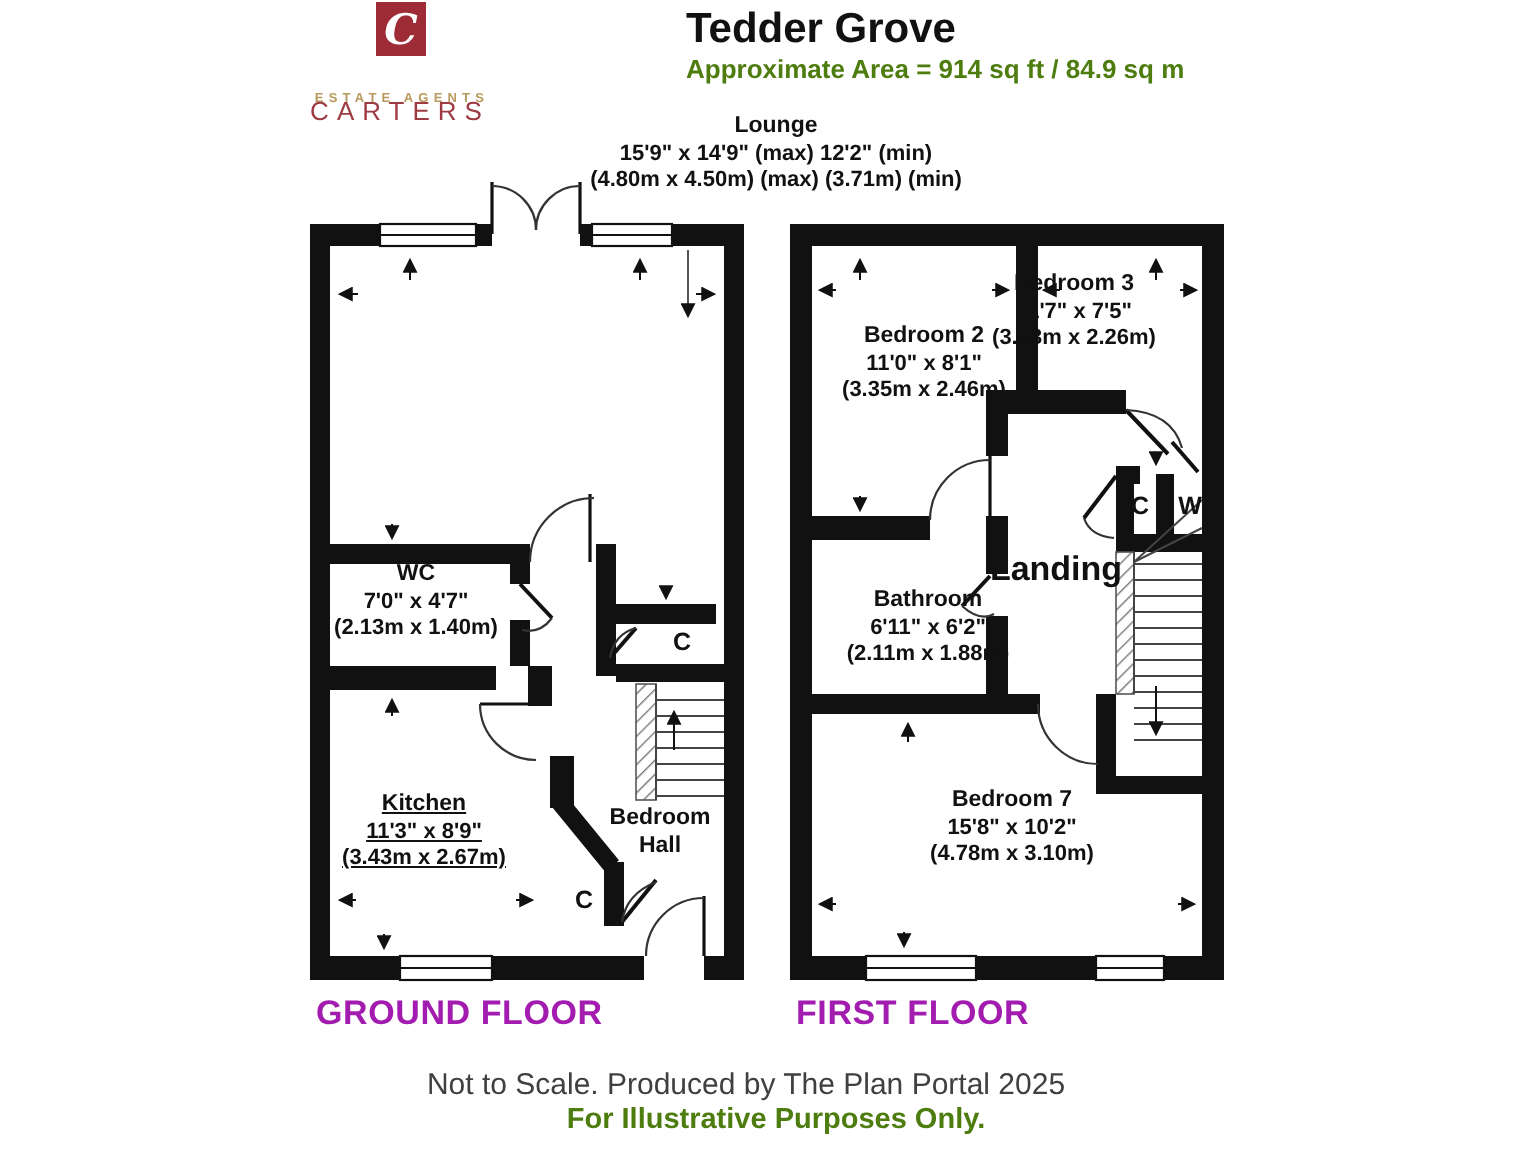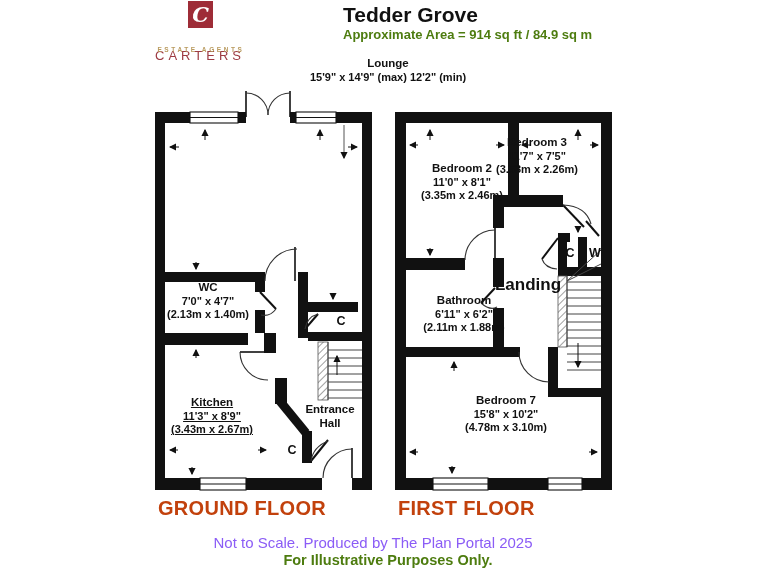--- a/index.html
+++ b/index.html
@@ -3,33 +3,33 @@
 <meta charset="utf-8">
 <style>
   html,body{margin:0;padding:0;background:#fff;}
   #page{position:relative;width:768px;height:576px;background:#ffffff;overflow:hidden;
         font-family:"Liberation Sans",sans-serif;color:#111;}
   svg{position:absolute;left:0;top:0;}
   .lbl{position:absolute;transform:translateX(-50%);text-align:center;white-space:nowrap;
        font-weight:bold;font-size:11px;line-height:13.5px;color:#111;}
   .lbl .rm{font-size:11.5px;}
   .cup{position:absolute;transform:translateX(-50%);font-weight:bold;font-size:12.5px;color:#111;}
-  .floorlab{position:absolute;font-weight:bold;font-size:20px;letter-spacing:.3px;color:#c2410c;}
+  .floorlab{position:absolute;font-weight:bold;font-size:17px;letter-spacing:.3px;color:#a21caf;}
   .title{position:absolute;left:343px;top:3px;font-weight:bold;font-size:21px;color:#111;}
   .subtitle{position:absolute;left:343px;top:27px;font-weight:bold;font-size:13px;color:#4d7c0f;}
   .logo-box{position:absolute;left:188px;top:1px;width:25px;height:27px;background:#9e2c37;
             display:flex;align-items:center;justify-content:center;}
   .logo-c{font-family:"DejaVu Serif",serif;font-style:italic;font-weight:bold;
           font-size:21px;color:#fff;line-height:1;}
   .logo-name{position:absolute;left:200px;top:29px;transform:translateX(-50%);
              font-size:13px;letter-spacing:4px;color:#9d3a42;margin-top:19px;}
   .logo-tag{position:absolute;left:201px;top:46px;transform:translateX(-50%);
             font-size:6.5px;font-weight:bold;letter-spacing:2.6px;color:#b99a5e;}
   .footer1{position:absolute;left:373px;top:534px;transform:translateX(-50%);
-           font-size:15px;color:#8b5cf6;white-space:nowrap;}
+           font-size:15px;color:#404040;white-space:nowrap;}
   .footer2{position:absolute;left:388px;top:552px;transform:translateX(-50%);
            font-size:14.5px;font-weight:bold;color:#4d7c0f;white-space:nowrap;}
 </style>
 </head>
 <body>
 
 <div id="page">
 
   <div class="logo-box">
     <span class="logo-c">C</span>
@@ -214,33 +214,34 @@
         <line x1="418" y1="452" x2="410" y2="452" marker-end="url(#ah)"></line>
         <line x1="589" y1="452" x2="597" y2="452" marker-end="url(#ah)"></line>
         <line x1="452" y1="466" x2="452" y2="473" marker-end="url(#ah)"></line>
       </g>
     </g>
   </svg>
 
   <div class="lbl" style="left:388px;top:57px;">
     <div class="rm">Lounge</div>
     <div>15'9" x 14'9" (max) 12'2" (min)</div>
+    <div>(4.80m x 4.50m) (max) (3.71m) (min)</div>
   </div>
   <div class="lbl" style="left:208px;top:281px;">
     <div class="rm">WC</div>
     <div>7'0" x 4'7"</div>
     <div>(2.13m x 1.40m)</div>
   </div>
   <div class="lbl" style="left:212px;top:396px;text-decoration:underline;">
     <div class="rm">Kitchen</div>
     <div>11'3" x 8'9"</div>
     <div>(3.43m x 2.67m)</div>
   </div>
   <div class="lbl" style="left:330px;top:403px;">
-    <div class="rm">Entrance</div>
+    <div class="rm">Bedroom</div>
     <div class="rm">Hall</div>
   </div>
   <div class="cup" style="left:341px;top:314px;">C</div>
   <div class="cup" style="left:292px;top:443px;">C</div>
   <div class="floorlab" style="left:158px;top:497px;">GROUND FLOOR</div>
 
   <div class="lbl" style="left:462px;top:162px;">
     <div class="rm">Bedroom 2</div>
     <div>11'0" x 8'1"</div>
     <div>(3.35m x 2.46m)</div>

